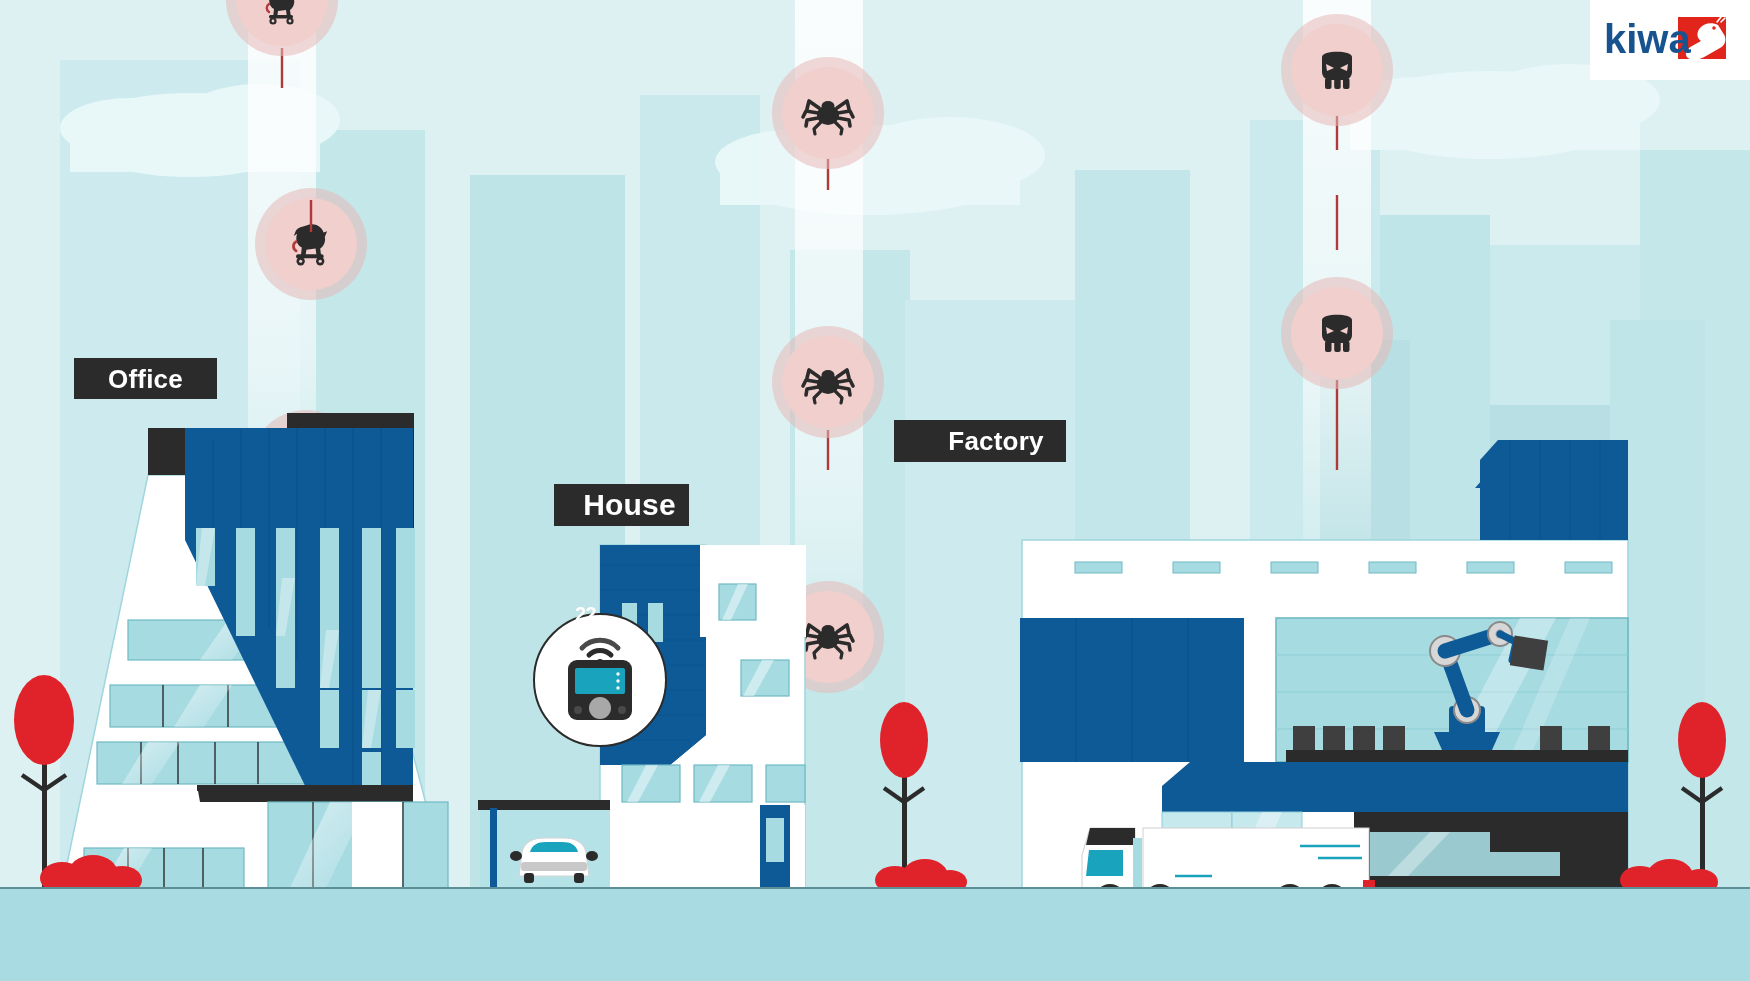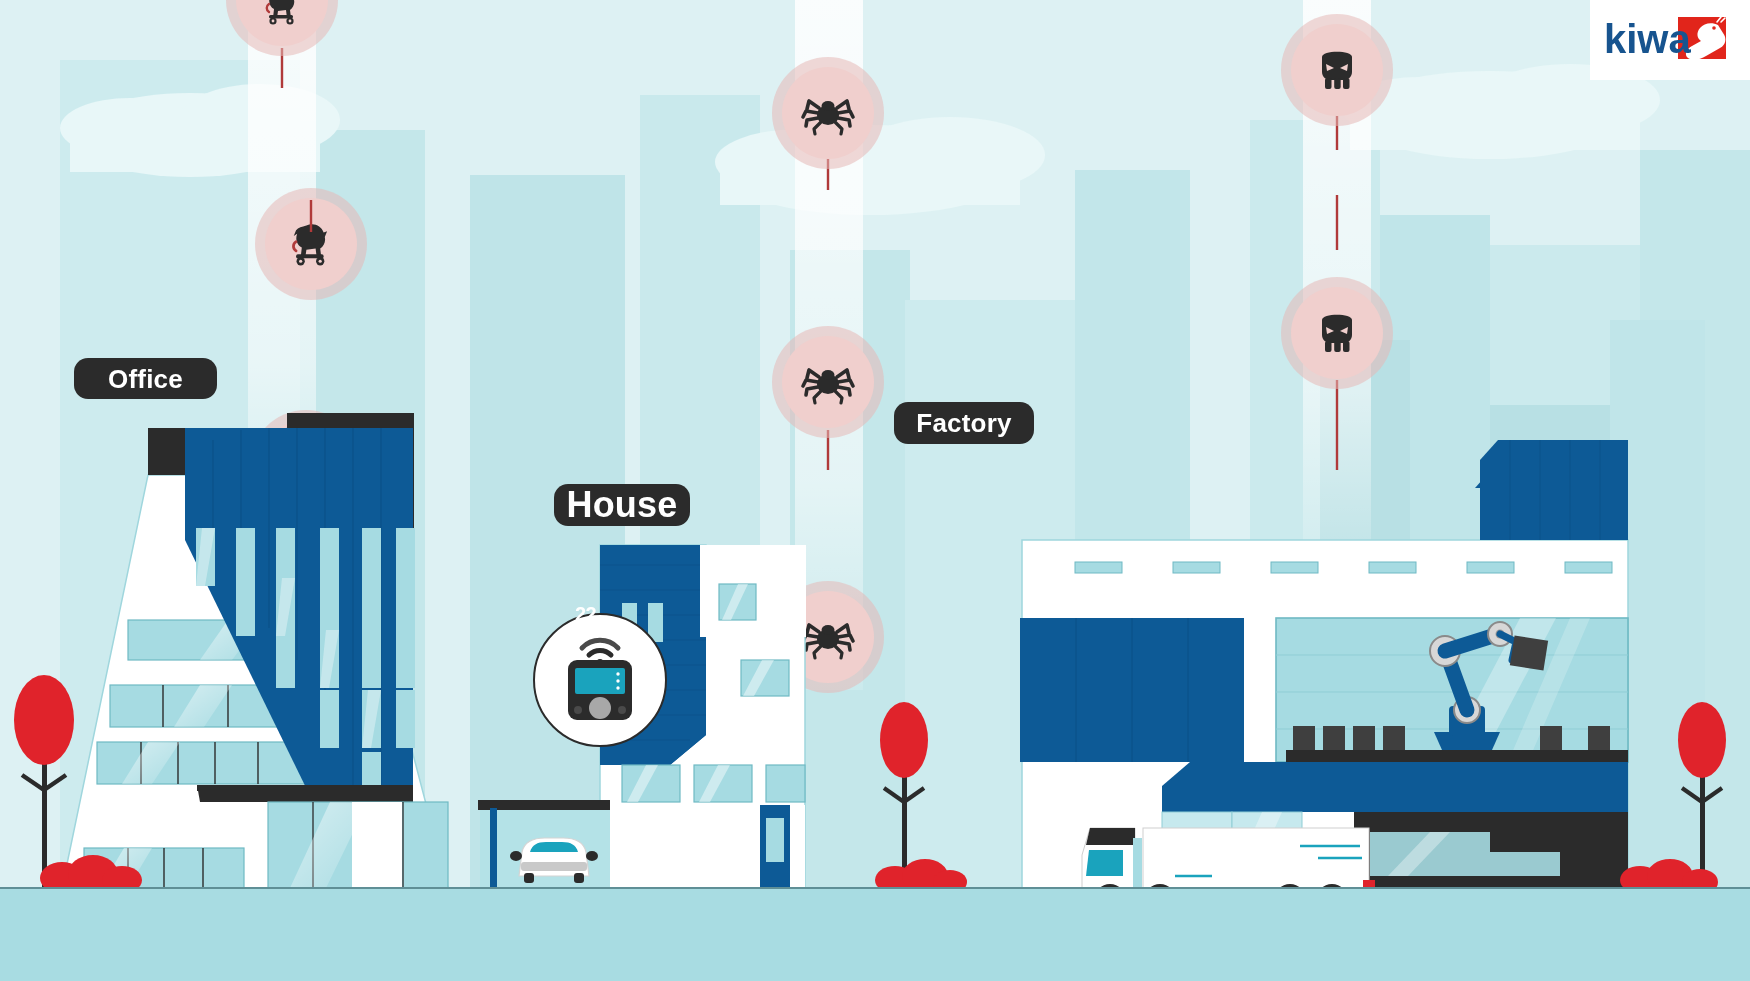--- a/index.html
+++ b/index.html
@@ -4,25 +4,25 @@
 <title>Kiwa Cybersecurity Illustration</title>
 <style>
   html,body{margin:0;padding:0;background:#ffffff;}
   body{font-family:"Liberation Sans",sans-serif;}
   #stage{position:relative;width:1750px;height:981px;overflow:hidden;background:#ddf1f3;}
   #stage svg{position:absolute;top:0;left:0;}
   .scene-label{
     position:absolute;background:#2b2b2b;color:#ffffff;
     font-family:"Liberation Sans",sans-serif;font-weight:bold;
     display:flex;align-items:center;justify-content:center;
-    letter-spacing:.2px;line-height:1;border-radius:14px;
+    letter-spacing:.2px;line-height:1;
   }
   #label-office{left:74px;  top:358px; width:143px; height:41px; font-size:26px;}
-  #label-house{ left:554px; top:484px; width:136px; height:42px; font-size:36px;}
-  #label-factory{left:894px;top:402px; width:140px; height:42px; font-size:26px;}
+  #label-house{ left:554px; top:484px; width:119px; height:42px; font-size:30px;padding-left:16px;}
+  #label-factory{left:894px;top:420px; width:140px; height:42px; font-size:26px;padding-left:32px;}
   #logo-box{
     position:absolute;left:1590px;top:0px;width:160px;height:80px;background:#ffffff;
     display:flex;align-items:center;justify-content:center;
   }
   #logo-box svg{position:static;}
   .thermo-temp{
     position:absolute;color:#ffffff;font-family:"Liberation Sans",sans-serif;
     font-weight:bold;font-size:20px;left:575px;top:603px;letter-spacing:-0.5px;text-align:right;
   }
 </style>

